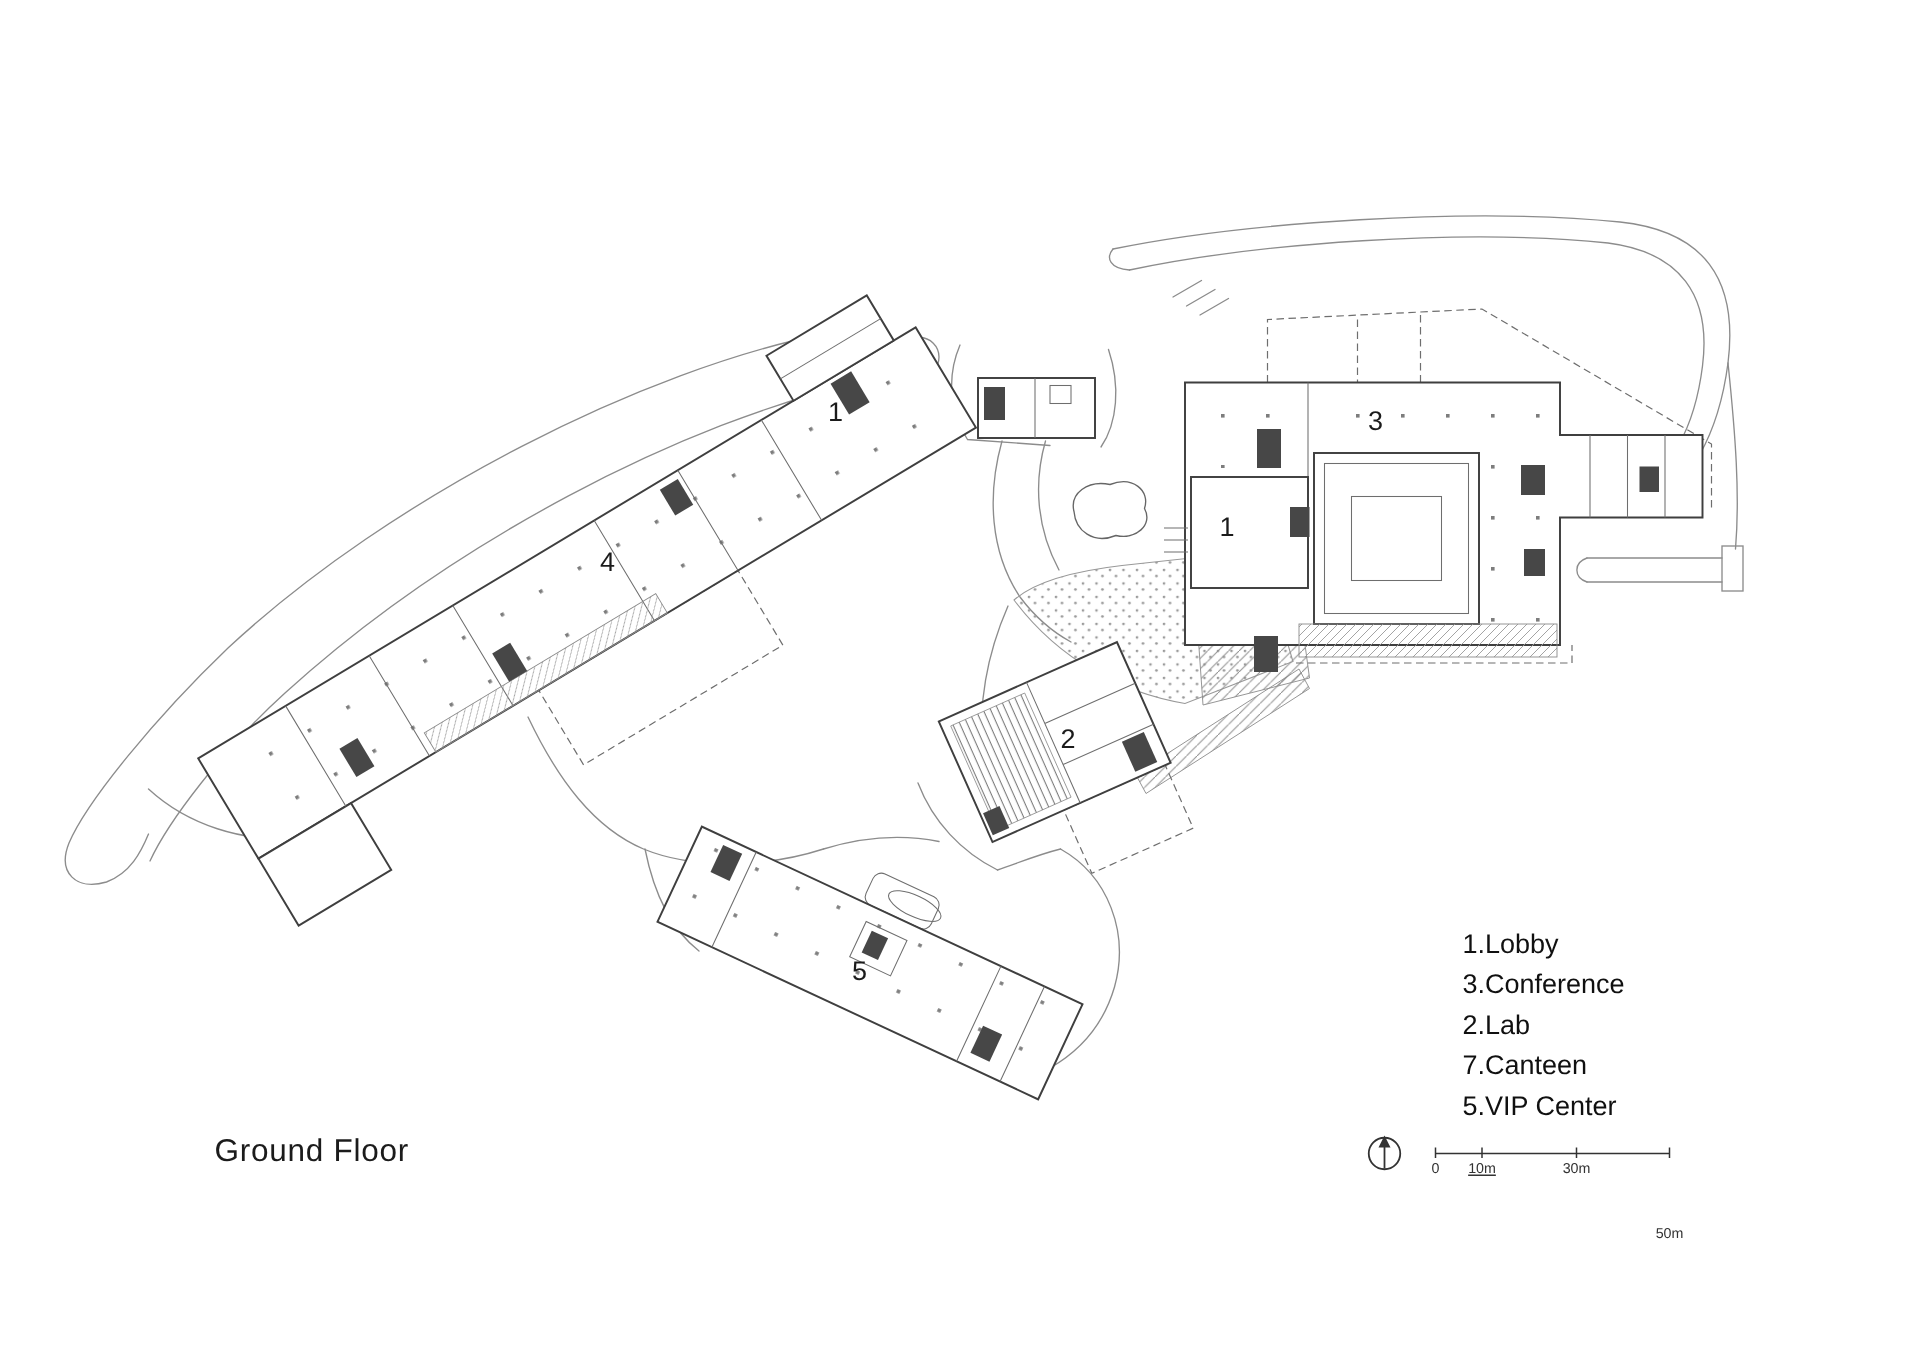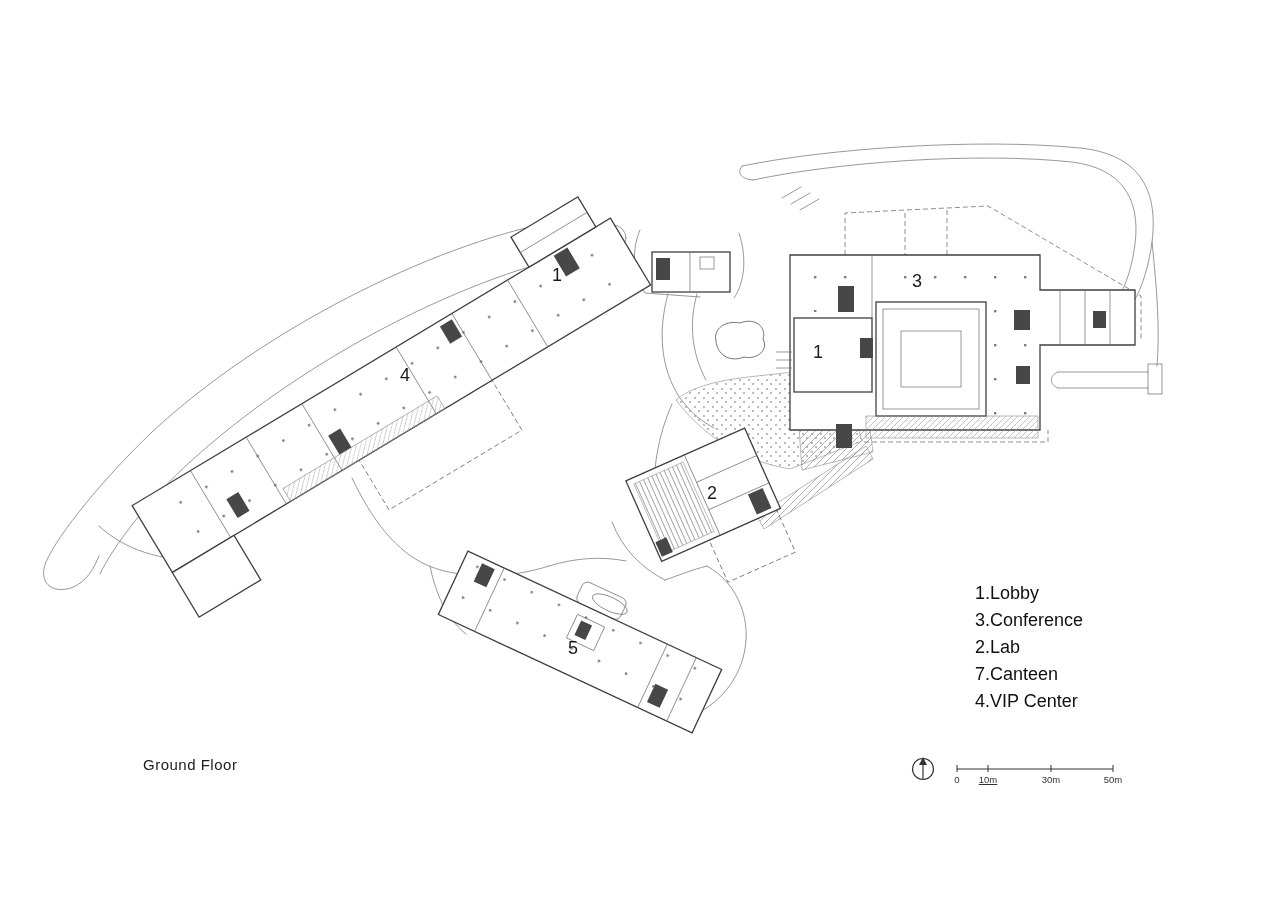--- a/index.html
+++ b/index.html
@@ -13,28 +13,28 @@
   .r{fill:none;stroke:#8c8c8c;stroke-width:0.9;stroke-linecap:round;}
   .d{fill:none;stroke:#6e6e6e;stroke-width:0.8;stroke-dasharray:5 3;}
   .c{fill:#474747;stroke:none;}
   .hatchf{fill:url(#hatch);stroke:#8a8a8a;stroke-width:0.6;}
   .hatch2f{fill:url(#hatch2);stroke:#8a8a8a;stroke-width:0.6;}
   .stipplef{fill:url(#stipple);stroke:#999999;stroke-width:0.7;}
   .dotsf{fill:url(#coldots);stroke:none;}
   .vlinesf{fill:url(#vlines);stroke:#888888;stroke-width:0.5;}
 
   
-  .title{position:absolute;left:143px;top:756px;font-size:15px;letter-spacing:0.5px;color:#1b1b1b;}
-  .legend{position:absolute;left:975px;top:580px;}
+  .title{position:absolute;left:143px;top:756px;font-size:21px;letter-spacing:0.5px;color:#1b1b1b;}
+  .legend{position:absolute;left:975px;top:616px;}
   .legend-item{font-size:18px;line-height:27px;color:#101010;white-space:nowrap;}
   .plan-number{position:absolute;transform:translate(-50%,-50%);font-size:18px;color:#1b1b1b;}
   .pn0{left:557px;top:275px;} .pn1{left:405px;top:375px;} .pn2{left:818px;top:352px;}
   .pn3{left:917px;top:281px;} .pn4{left:712px;top:493px;} .pn5{left:573px;top:648px;}
   .scale-label{position:absolute;transform:translateX(-50%);top:774px;font-size:9.5px;color:#333;}
-  .sl0{left:957px;} .sl1{left:988px;text-decoration:underline;} .sl2{left:1051px;} .sl3{left:1113px;}
+  .sl0{left:957px;} .sl1{left:988px;text-decoration:underline;} .sl2{left:1051px;} .sl3{left:1113px;margin-top:43px;}
 </style>
 </head>
 <body>
 
 <div class="page">
 
   <svg class="plan-svg" viewBox="0 0 1280 903">
     <defs>
       <pattern id="hatch" width="6" height="6" patternUnits="userSpaceOnUse">
         <path d="M0,6 L6,0" stroke="#9a9a9a" stroke-width="0.6"></path>
@@ -188,21 +188,21 @@
   <div class="plan-number pn2">1</div>
   <div class="plan-number pn3">3</div>
   <div class="plan-number pn4">2</div>
   <div class="plan-number pn5">5</div>
 
   <div class="legend">
     <div class="legend-item">1.Lobby</div>
     <div class="legend-item">3.Conference</div>
     <div class="legend-item">2.Lab</div>
     <div class="legend-item">7.Canteen</div>
-    <div class="legend-item">4.VIP Center</div>
+    <div class="legend-item">5.VIP Center</div>
   </div>
 
   <div class="title">Ground Floor</div>
 
   <span class="scale-label sl0">0</span>
   <span class="scale-label sl1">10m</span>
   <span class="scale-label sl2">30m</span>
   <span class="scale-label sl3">50m</span>
 
 </div>

